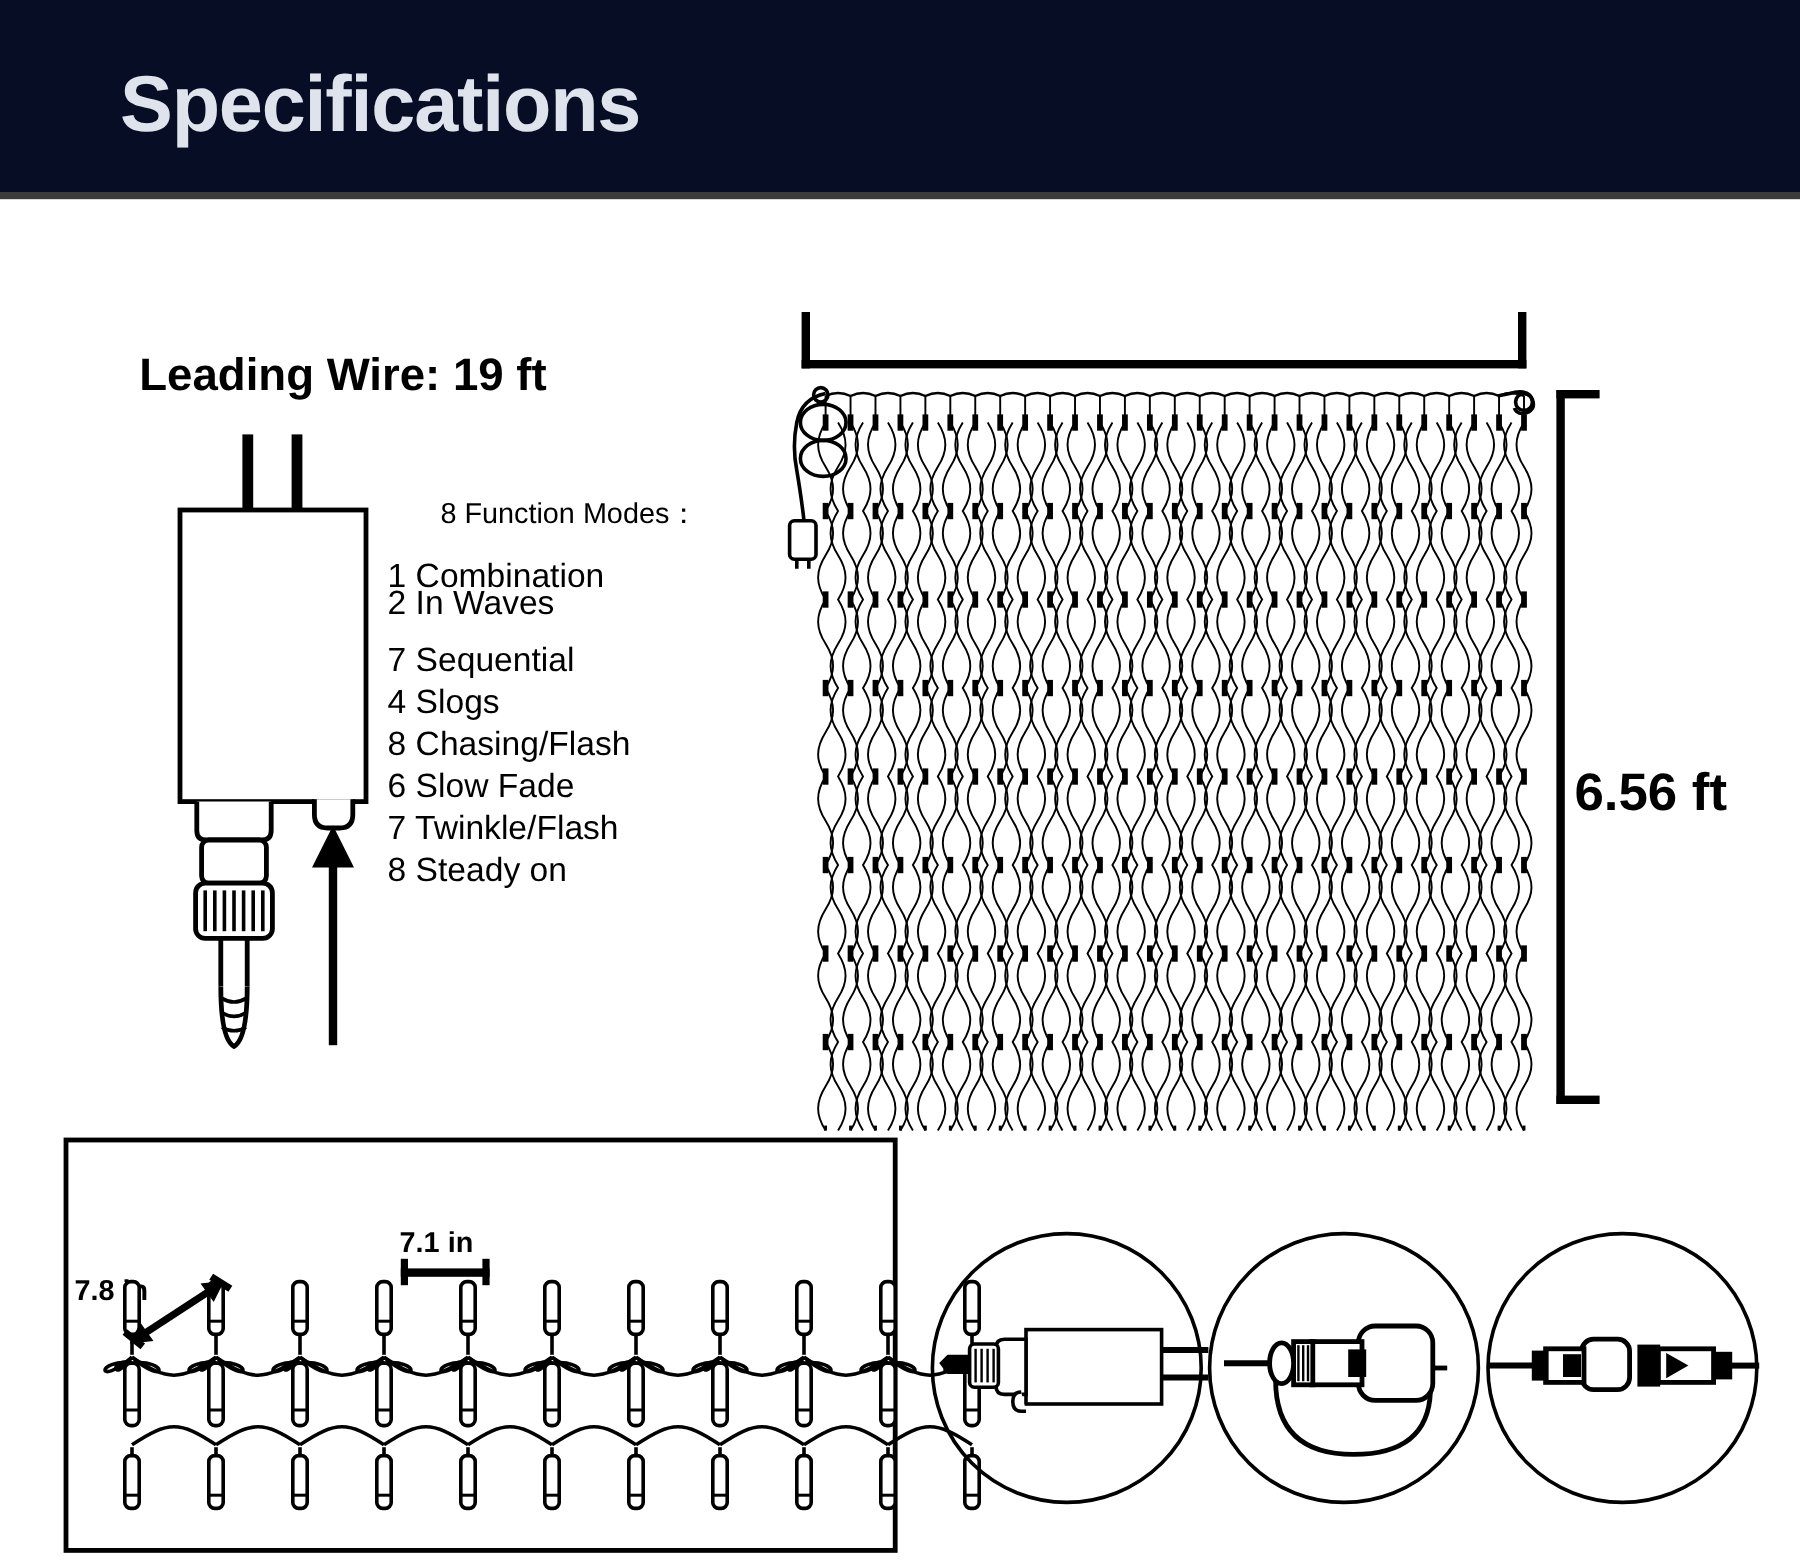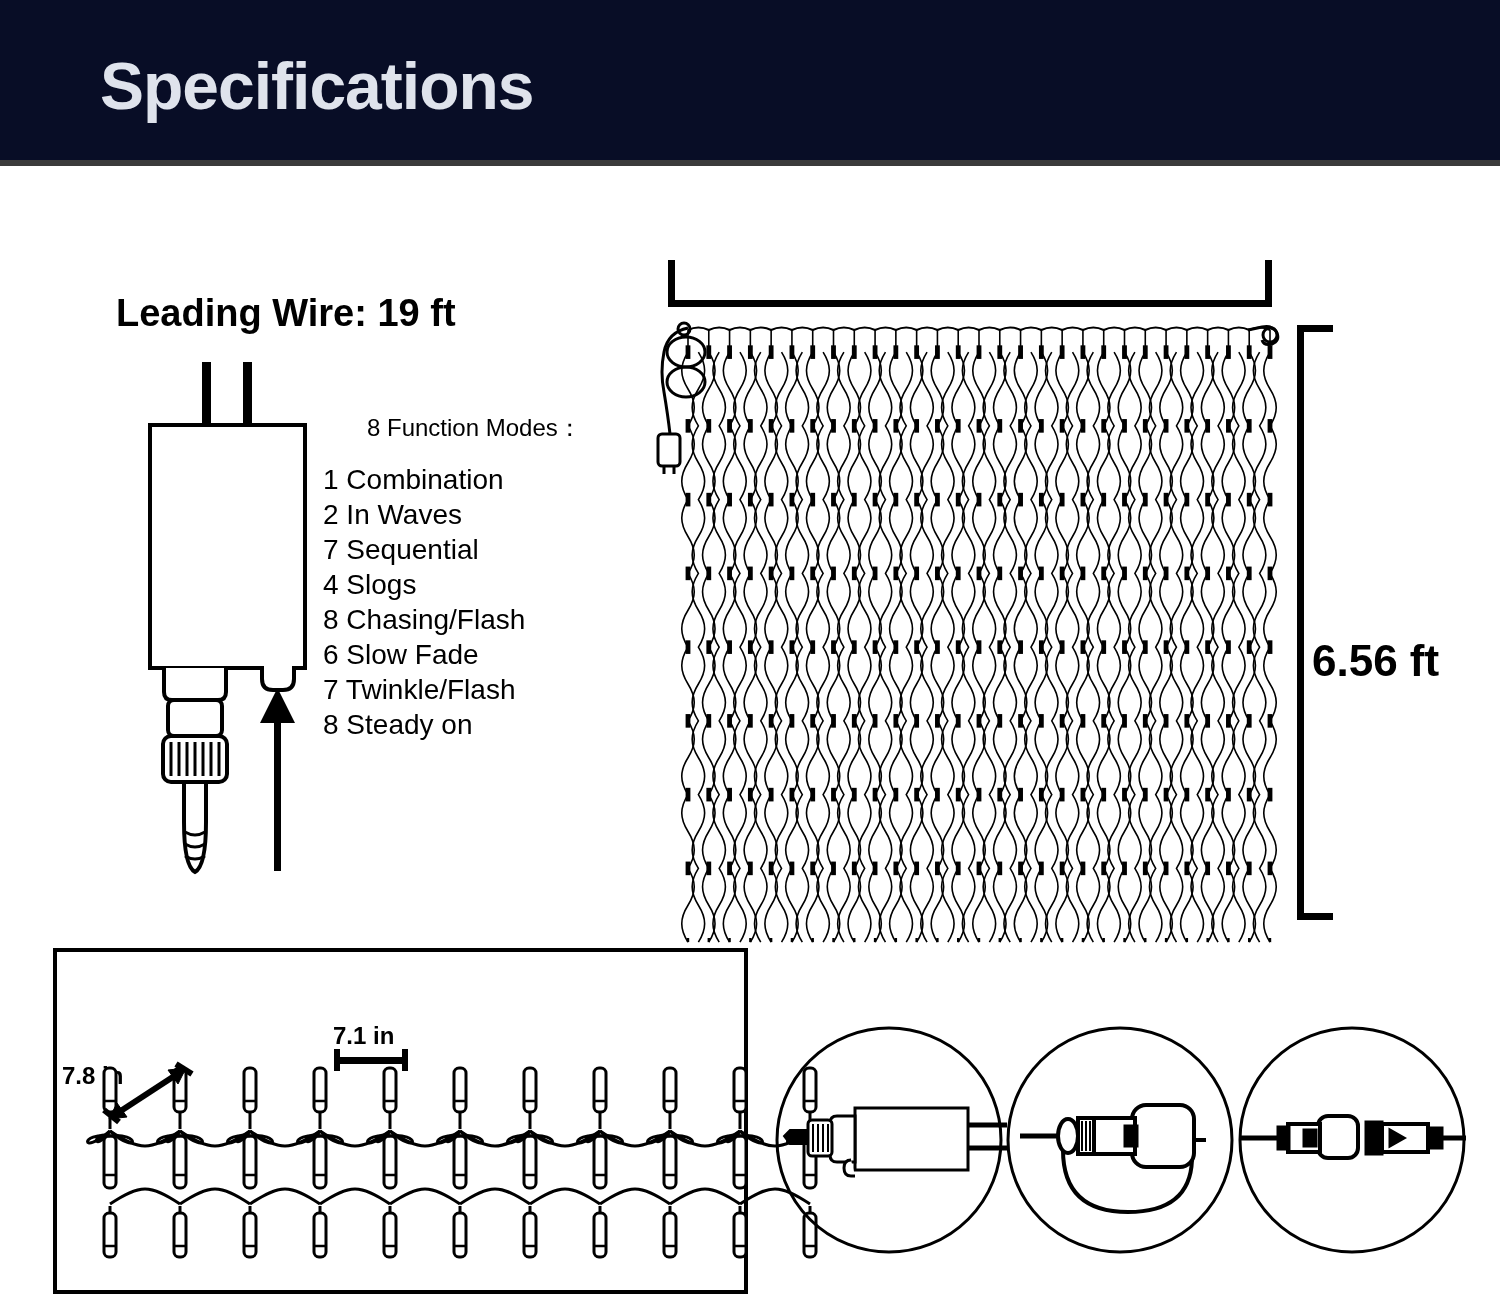--- a/index.html
+++ b/index.html
@@ -99,21 +99,21 @@
 
   <div id="banner"></div>
   <div id="banner-underline"></div>
   <div id="banner-title">Specifications</div>
 
   <div class="hd-bold" id="leading-wire-label">Leading Wire: 19 ft</div>
   <div class="hd-bold" id="height-label">6.56 ft</div>
 
   <div class="plain" id="modes-title">8 Function Modes：</div>
   <div class="plain mode-item" style="top:464px">1 Combination</div>
-  <div class="plain mode-item" style="top:499px">2 In Waves</div>
+  <div class="plain mode-item" style="top:487px">2 In Waves</div>
   <div class="plain mode-item" style="top:534px">7 Sequential</div>
   <div class="plain mode-item" style="top:569px">4 Slogs</div>
   <div class="plain mode-item" style="top:604px">8 Chasing/Flash</div>
   <div class="plain mode-item" style="top:639px">6 Slow Fade</div>
   <div class="plain mode-item" style="top:674px">7 Twinkle/Flash</div>
   <div class="plain mode-item" style="top:709px">8 Steady on</div>
 
   <div id="detail-panel"></div>
   <div class="hd-bold" id="dim-71-label">7.1 in</div>
   <div class="hd-bold" id="dim-78-label">7.8 in</div>

